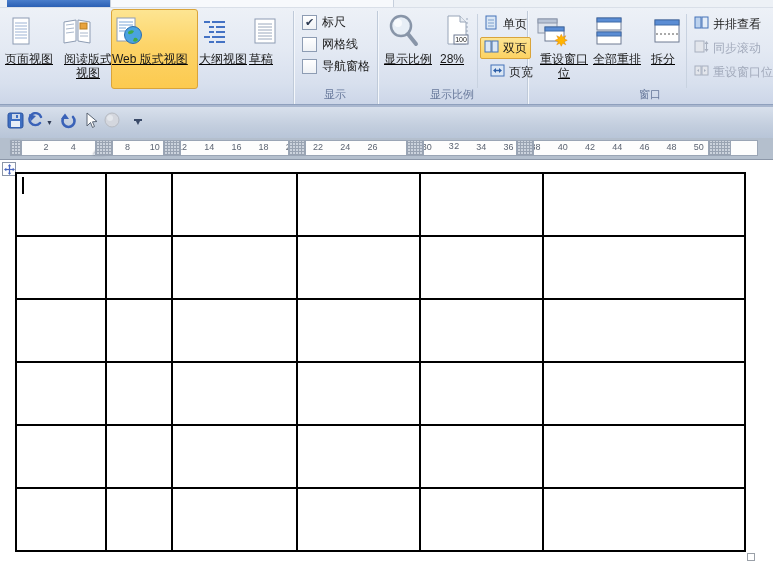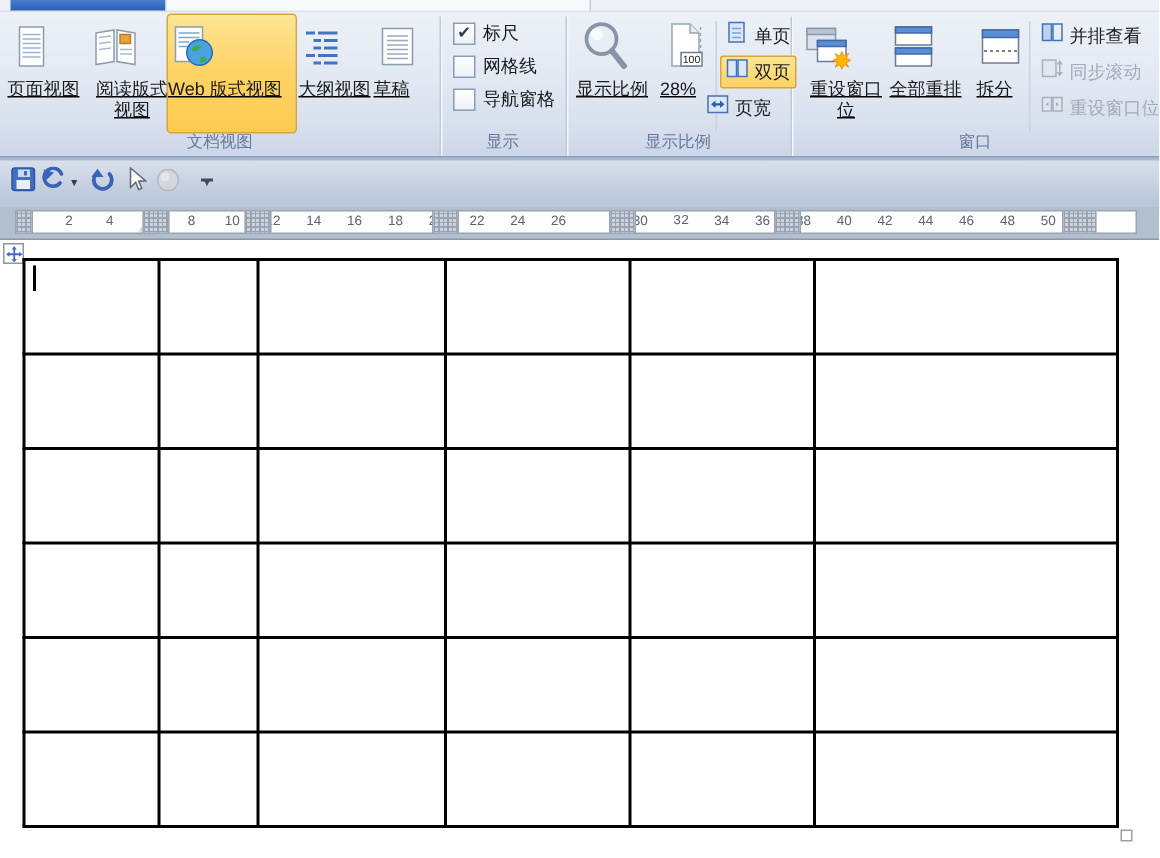--- a/index.html
+++ b/index.html
@@ -163,21 +163,20 @@
                 <line x1="17" y1="17" x2="26" y2="17"></line>
                 <line x1="5" y1="22" x2="11" y2="22"></line>
                 <line x1="13" y1="22" x2="26" y2="22"></line>
                 <line x1="10" y1="27" x2="15" y2="27"></line>
                 <line x1="17" y1="27" x2="26" y2="27"></line>
               </g>
             </svg>
         </span>
         <span class="lbl">大纲视图</span>
       </div>
-      <div class="abs grplabel">文档视图</div>
     </div>
 
     <div class="abs group" style="left:293px;width:84px">
       <div class="abs checkrow" style="left:9px;top:6px">
         <span class="checkbox checked"><span class="mark">✔</span></span>
         <span class="checklbl">标尺</span>
       </div>
       <div class="abs checkrow" style="left:9px;top:28px">
         <span class="checkbox"><span class="mark">✔</span></span>
         <span class="checklbl">网格线</span>
@@ -227,21 +226,21 @@
       </div>
       <div class="abs smallbtn selected" style="left:103px;top:29px">
         <span>
           <svg width="15" height="15">
               <rect x="1" y="2" width="6" height="11" fill="#dbe7f5" stroke="#4472b8"></rect>
               <rect x="8" y="2" width="6" height="11" fill="#dbe7f5" stroke="#4472b8"></rect>
             </svg>
         </span>
         <span class="lbl">双页</span>
       </div>
-      <div class="abs smallbtn" style="left:90px;top:53px">
+      <div class="abs smallbtn" style="left:109px;top:53px">
         <span>
           <svg width="15" height="15">
               <rect x="1" y="2" width="13" height="11" fill="#dbe7f5" stroke="#4472b8"></rect>
               <path d="M3 7.5 L6 5 V10 Z" fill="#2d5fa8"></path>
               <path d="M12 7.5 L9 5 V10 Z" fill="#2d5fa8"></path>
               <line x1="5" y1="7.5" x2="10" y2="7.5" stroke="#2d5fa8" stroke-width="1.5"></line>
             </svg>
         </span>
         <span class="lbl">页宽</span>
       </div>

